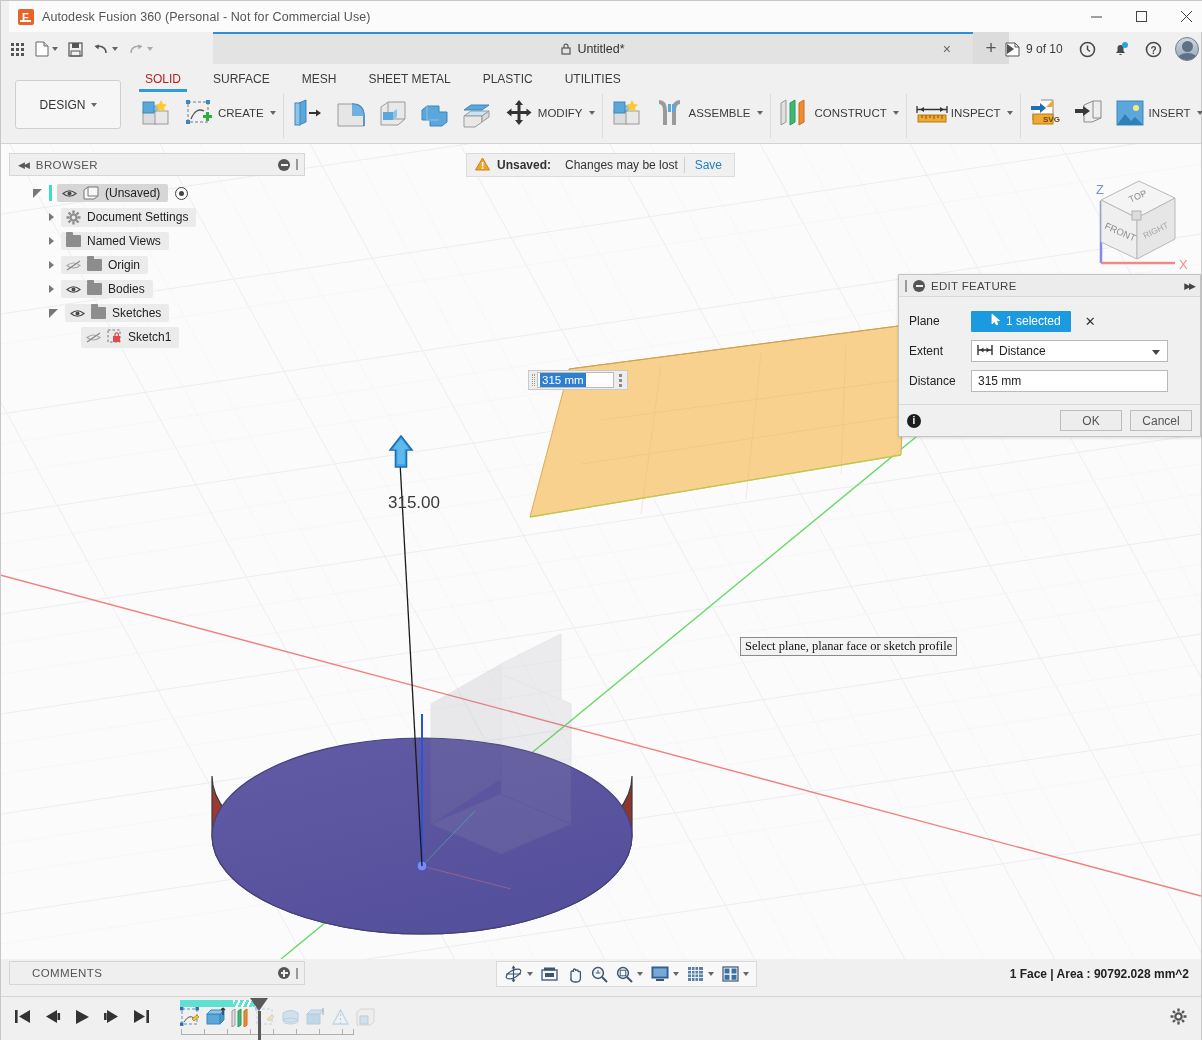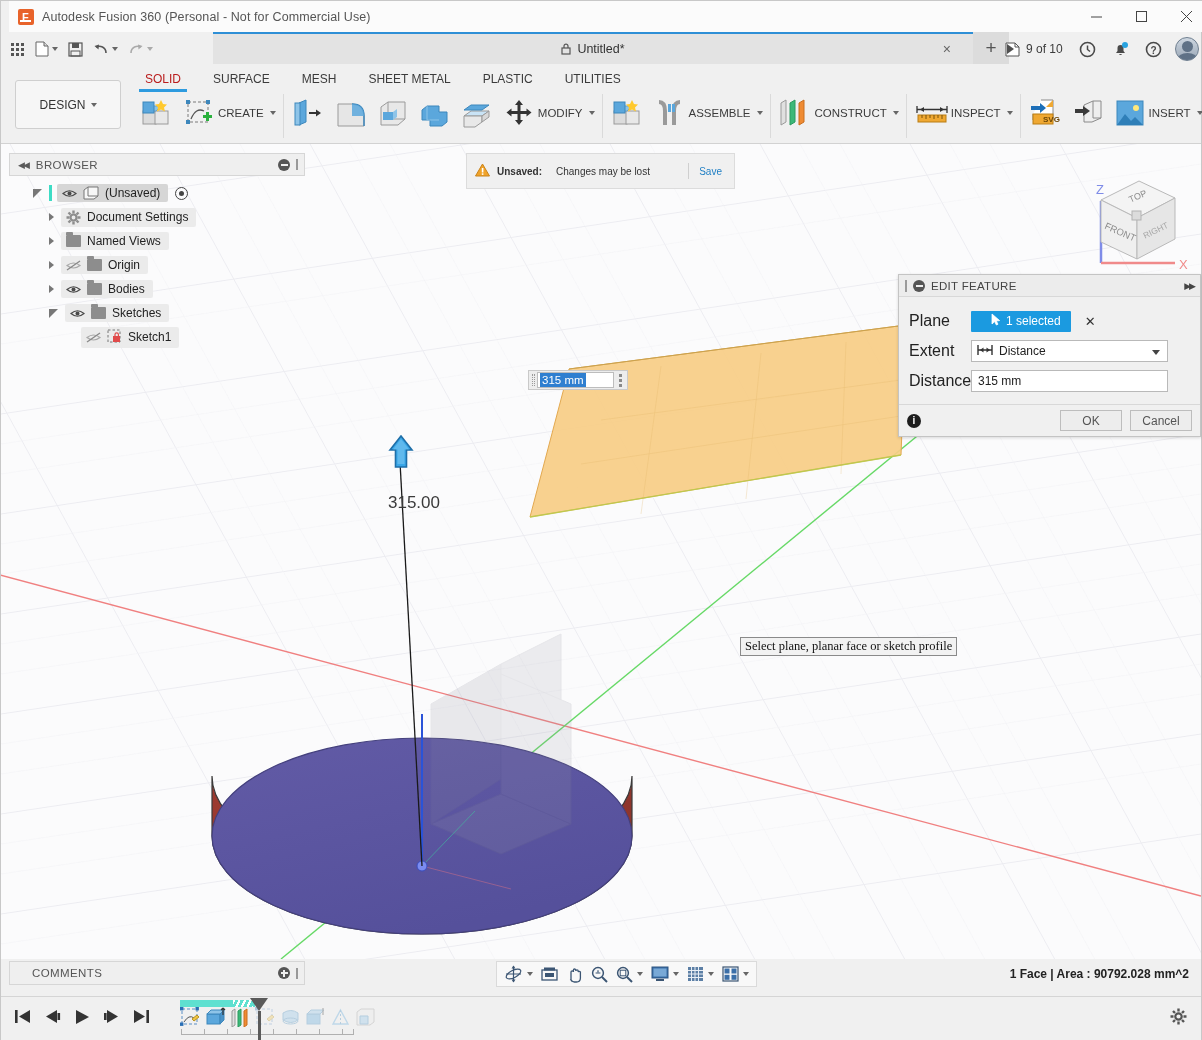--- a/index.html
+++ b/index.html
@@ -202,23 +202,23 @@
   }
 
   
   .canvas {
     position: absolute; left: 0; top: 143px; width: 1200px; height: 815px;
     background: #fbfbfc; overflow: hidden;
   }
 
   
   .unsaved-bar {
-    position: absolute; left: 465px; top: 152px; width: 269px; height: 36px;
+    position: absolute; left: 465px; top: 152px; width: 269px; height: 24px;
     background: #f0f0f0; border: 1px solid #dcdcdc;
-    display: flex; align-items: center; font-size: 10px; color: #333;
+    display: flex; align-items: center; font-size: 12px; color: #333;
   }
   .warn-tri { margin: 0 7px 0 8px; }
   .unsaved-bar .lbl-strong { font-weight: bold; margin-right: 14px; }
   .unsaved-bar .sep { width: 1px; height: 16px; background: #cfcfcf; margin: 0 10px 0 auto; }
   .unsaved-bar .save-link { color: #1f7fc4; margin-right: 12px; }
 
   
   .dialog {
     position: absolute; left: 897px; top: 273px; width: 303px;
     background: #f0f0f0; border: 1px solid #c4c4c4;
@@ -226,21 +226,21 @@
   }
   .dlg-head {
     height: 22px; background: #ececec; border-bottom: 1px solid #d8d8d8;
     display: flex; align-items: center; padding: 0 6px; letter-spacing: .3px;
     font-size: 11.5px; color: #444;
   }
   .dlg-head .dgrip { width: 2px; height: 12px; border-left: 1px solid #9a9a9a; border-right: 1px solid #9a9a9a; margin-right: 6px; }
   .dlg-head .expand { margin-left: auto; font-size: 9px; color: #444; letter-spacing: -2px; }
   .dlg-body { padding: 9px 10px 8px; }
   .drow { display: flex; align-items: center; height: 30px; }
-  .drow .dlabel { width: 62px; font-size: 16px; color: #222; flex: none; }
+  .drow .dlabel { width: 62px; font-size: 12px; color: #222; flex: none; }
   .sel-chip {
     background: #1b9ae0; color: #fff; height: 21px; border-radius: 1px;
     display: flex; align-items: center; gap: 5px; padding: 0 10px 0 20px; font-size: 12px;
   }
   .x-clear { margin-left: 14px; color: #333; font-size: 13px; }
   .dselect {
     width: 197px; height: 22px; background: #fff; border: 1px solid #b9b9b9;
     display: flex; align-items: center; padding: 0 5px; position: relative; font-size: 12px;
   }
   .dselect .sel-caret {

